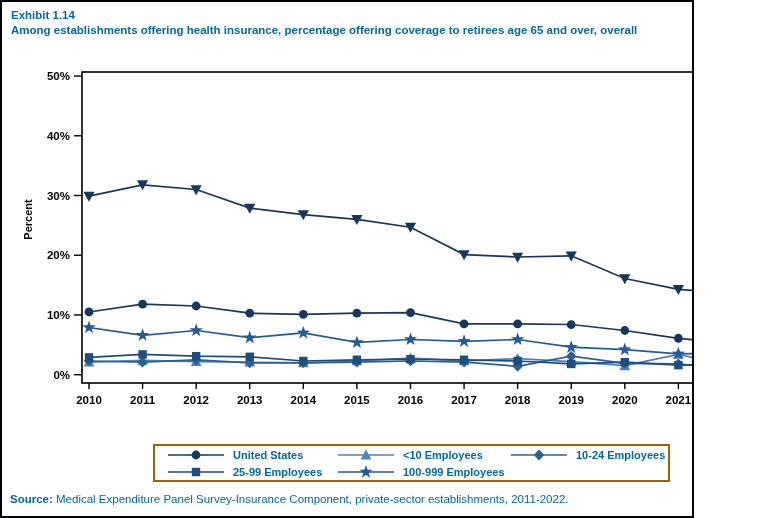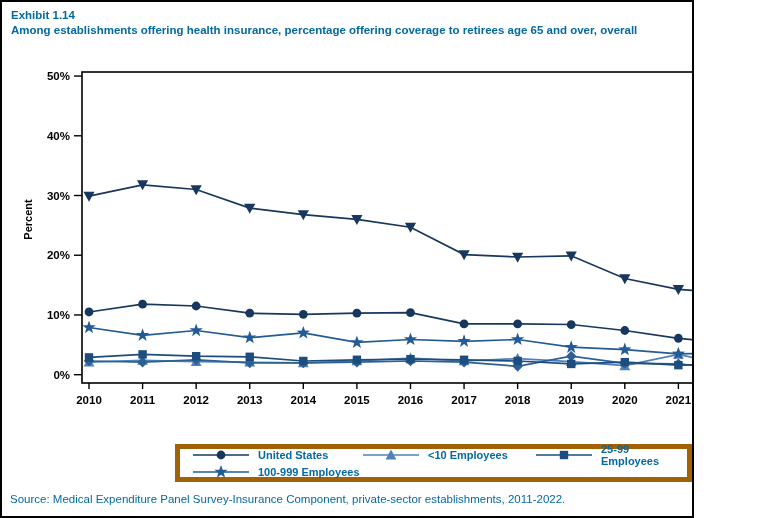--- a/index.html
+++ b/index.html
@@ -2,27 +2,27 @@
 <html><head>
 <meta charset="utf-8">
 <style>
   html,body{margin:0;padding:0;background:#fff;}
   #page{position:relative;width:694px;height:518px;background:#fff;border:2px solid #000;
         box-sizing:border-box;font-family:"Liberation Sans",sans-serif;color:#0369a1;overflow:hidden;}
   #title-block{position:absolute;left:9px;top:6px;width:740px;font-weight:bold;
                font-size:11.5px;line-height:15px;}
   #chart-wrap{position:absolute;left:0;top:60px;width:758px;height:358px;}
   #chart{display:block;width:758px;height:358px;}
-  #legend{position:absolute;left:151px;top:442px;width:517px;height:38px;border:5px solid #a16207;
+  #legend{position:absolute;left:151px;top:442px;width:517px;height:38px;border:2px solid #a16207;
           box-sizing:border-box;display:grid;grid-template-columns:170px 173px 1fr;
-          align-content:center;padding-left:12px;margin-left:22px;}
+          align-content:center;padding-left:12px;}
   .legend-item{display:flex;align-items:center;height:17px;font-size:11px;font-weight:bold;}
   .legend-swatch{margin-right:8px;flex:0 0 auto;}
   #source-line{position:absolute;left:8px;top:491px;font-size:11.5px;}
-  #source-line b{font-weight:normal;text-align:right;}
+  #source-line b{font-weight:bold;text-align:right;}
 </style>
 </head>
 <body>
 
 <div id="page">
 
   <div id="title-block">
     <div>Exhibit 1.14</div>
     <div>Among establishments offering health insurance, percentage offering coverage to retirees age 65 and over, overall</div>
   </div>
@@ -166,20 +166,27 @@
       </div>
       <div class="legend-item">
         <svg width="58" height="16" class="legend-swatch">
           <line x1="1" y1="8" x2="57" y2="8" stroke="#4F81BD" stroke-width="1.7"></line>
           <path d="M29 2.4000000000000004L34.4 12.4L23.6 12.4Z" fill="#4F81BD"></path>
         </svg>
         <span>&lt;10 Employees</span>
       </div>
       <div class="legend-item">
         <svg width="58" height="16" class="legend-swatch">
+          <line x1="1" y1="8" x2="57" y2="8" stroke="#2E6094" stroke-width="1.7"></line>
+          <path d="M29 2.5999999999999996L34.2 8L29 13.4L23.8 8Z" fill="#2E6094"></path>
+        </svg>
+        <span>10-24 Employees</span>
+      </div>
+      <div class="legend-item">
+        <svg width="58" height="16" class="legend-swatch">
           <line x1="1" y1="8" x2="57" y2="8" stroke="#1C4D7E" stroke-width="1.7"></line>
           <rect x="24.8" y="3.8" width="8.4" height="8.4" fill="#1C4D7E"></rect>
         </svg>
         <span>25-99 Employees</span>
       </div>
       <div class="legend-item">
         <svg width="58" height="16" class="legend-swatch">
           <line x1="1" y1="8" x2="57" y2="8" stroke="#235B96" stroke-width="1.7"></line>
           <path d="M29.00,1.00L30.65,5.73L35.66,5.84L31.66,8.87L33.11,13.66L29.00,10.80L24.89,13.66L26.34,8.87L22.34,5.84L27.35,5.73Z" fill="#235B96"></path>
         </svg>

